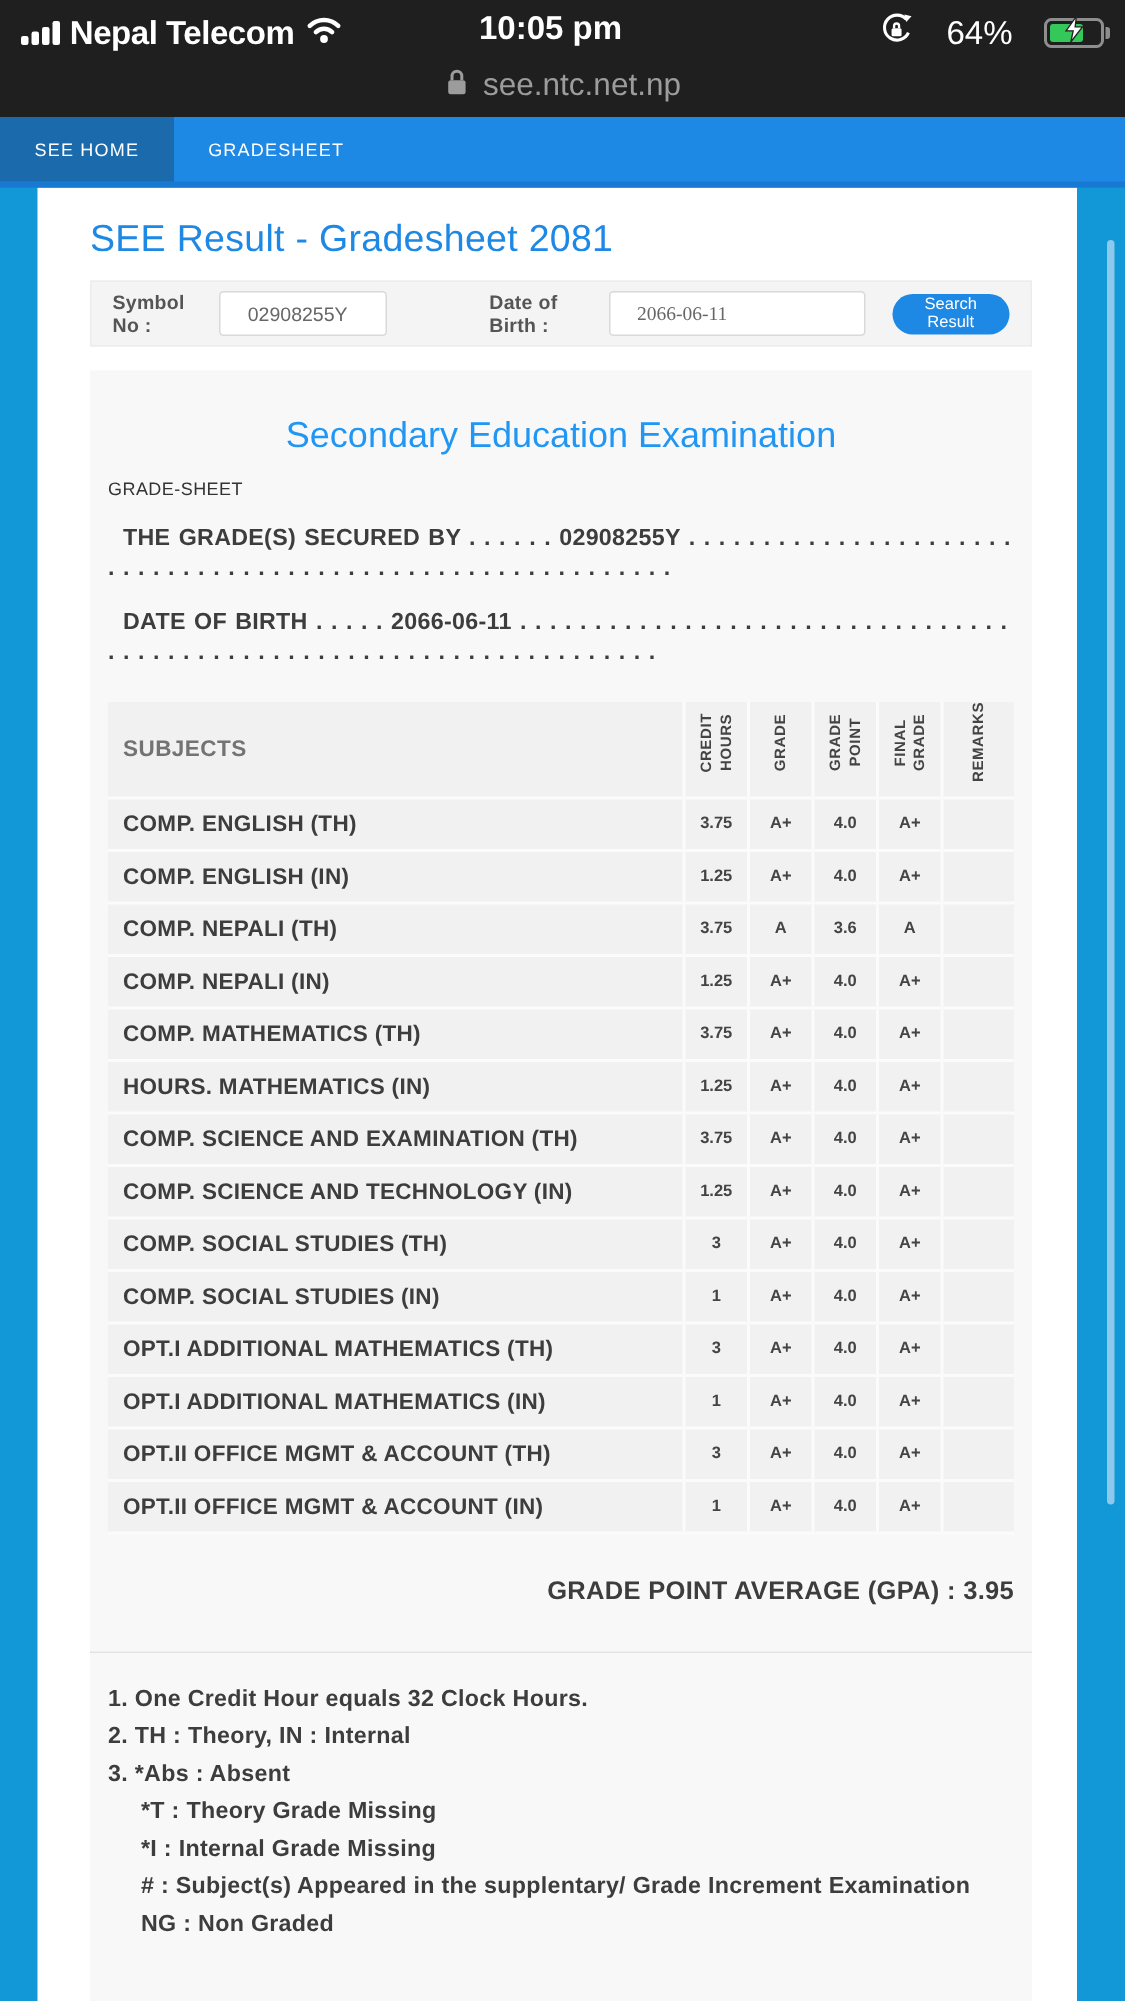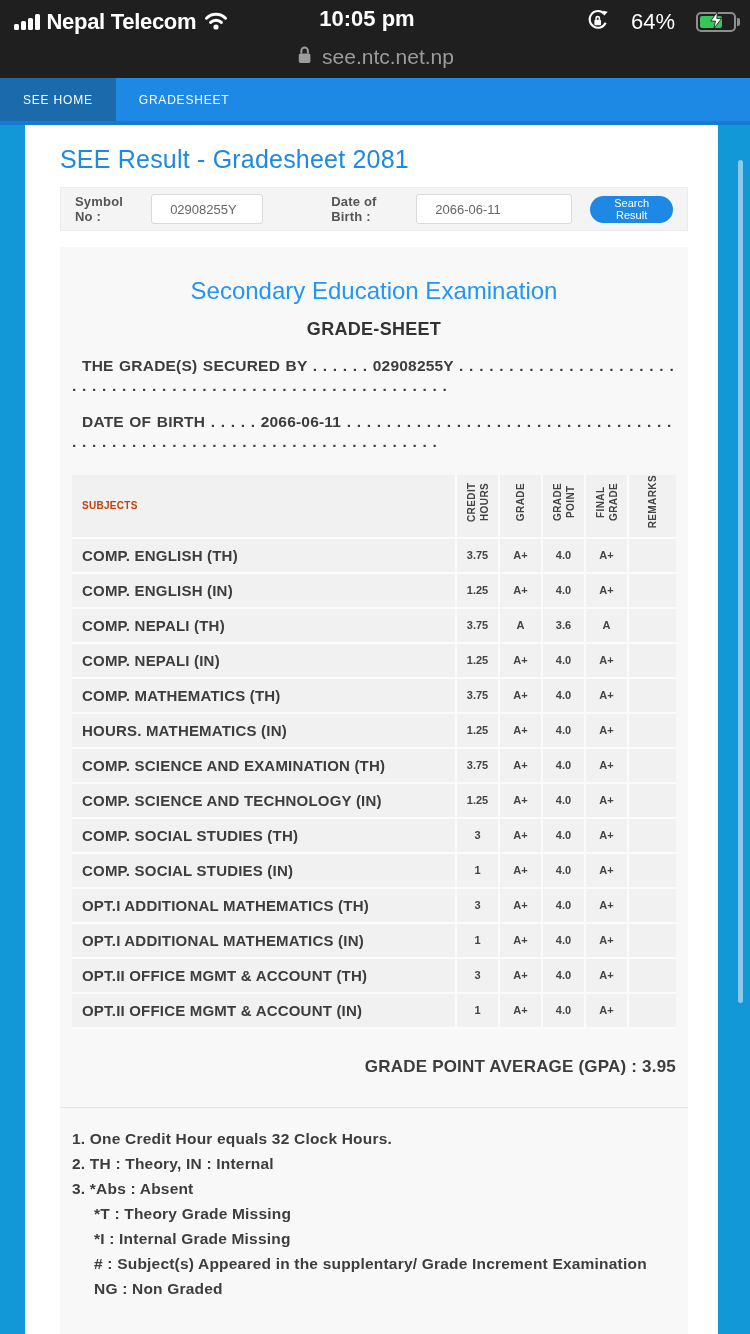--- a/index.html
+++ b/index.html
@@ -38,35 +38,35 @@
 
   
   .content { margin:0 32px 0 25px; background:#fff; min-height:1209px; padding-top:1px; }
   .page-title { margin:19px 30px 13px 35px; color:#1e88e5; font-size:25px; font-weight:500; letter-spacing:0.2px; }
 
   .search-form { margin:0 30px 0 35px; background:#f4f4f4; border:1px solid #ececec; height:44px; display:flex; align-items:center; padding:0 14px; }
   .form-label { font-size:13px; font-weight:700; color:#555; letter-spacing:0.2px; }
   .form-input { height:30px; border:1px solid #d9d9d9; border-radius:3px; background:#fff; padding:0 18px; font-size:13px; color:#666; margin-left:12px; font-family:"Liberation Sans",sans-serif; }
   .input-symbol { width:112px; }
   .label-dob { margin-left:68px; }
-  .input-dob { width:156px; }
+  .input-dob { width:171px;font-family:Liberation Serif, serif; }
   .search-btn { margin-left:18px; background:#1e88e5; color:#fff; border:none; border-radius:14px; height:27px; padding:0 13px; font-size:11px; font-family:"Liberation Sans",sans-serif; cursor:pointer; }
 
   
   .card { margin:16px 30px 0 35px; background:#f8f8f8; padding:30px 12px 40px; min-height:1080px; }
   .sheet-title { text-align:center; color:#2196f3; font-size:24px; font-weight:400; }
-  .sheet-subtitle { text-align:center; color:#333; font-size:18px; font-weight:700; letter-spacing:0.3px; margin-top:14px; }
+  .sheet-subtitle { color:#333; font-size:12px; font-weight:400; letter-spacing:0.3px; margin-top:14px; }
   .dotline { margin-top:16px; font-size:15.5px; font-weight:700; color:#3d3d3d; line-height:1.3; text-indent:10px; letter-spacing:0.2px; word-spacing:1px; }
 
   
   .results-table { width:100%; border-collapse:collapse; margin-top:22px; }
   .results-table th, .results-table td { background:#f1f1f1; border-bottom:2px solid #fbfbfb; }
   .results-table td.val, .results-table th.vcol { border-left:2px solid #fbfbfb; width:43px; text-align:center; }
   .results-table th.vcol.remarks, .results-table td.val.remarks { width:48px; }
-  th.subjects { text-align:left; padding:10px 8px 10px 10px; font-size:10px; font-weight:700; color:#c2410c; letter-spacing:0.3px; }
+  th.subjects { text-align:left; padding:10px 8px 10px 10px; font-size:15px; font-weight:700; color:#737373; letter-spacing:0.3px; }
   th.vcol { height:60px; vertical-align:middle; padding-bottom:4px; }
   .vhead { writing-mode:vertical-rl; transform:rotate(180deg); display:inline-block; max-height:54px; font-size:10px; font-weight:700; color:#444; line-height:1.3; letter-spacing:0.4px; white-space:normal; }
   td.subject { padding:8px 8px 8px 10px; font-size:15px; font-weight:700; color:#3d3d3d; letter-spacing:0.2px; }
   td.val { font-size:11px; font-weight:700; color:#444; }
 
   .gpa-line { text-align:right; font-size:17px; font-weight:700; color:#3d3d3d; margin:28px 0 30px; letter-spacing:0.2px; }
 
   .divider { border:none; border-top:1px solid #e3e3e3; margin:0 -12px; }
 
   .notes { margin:18px 0 22px; }

